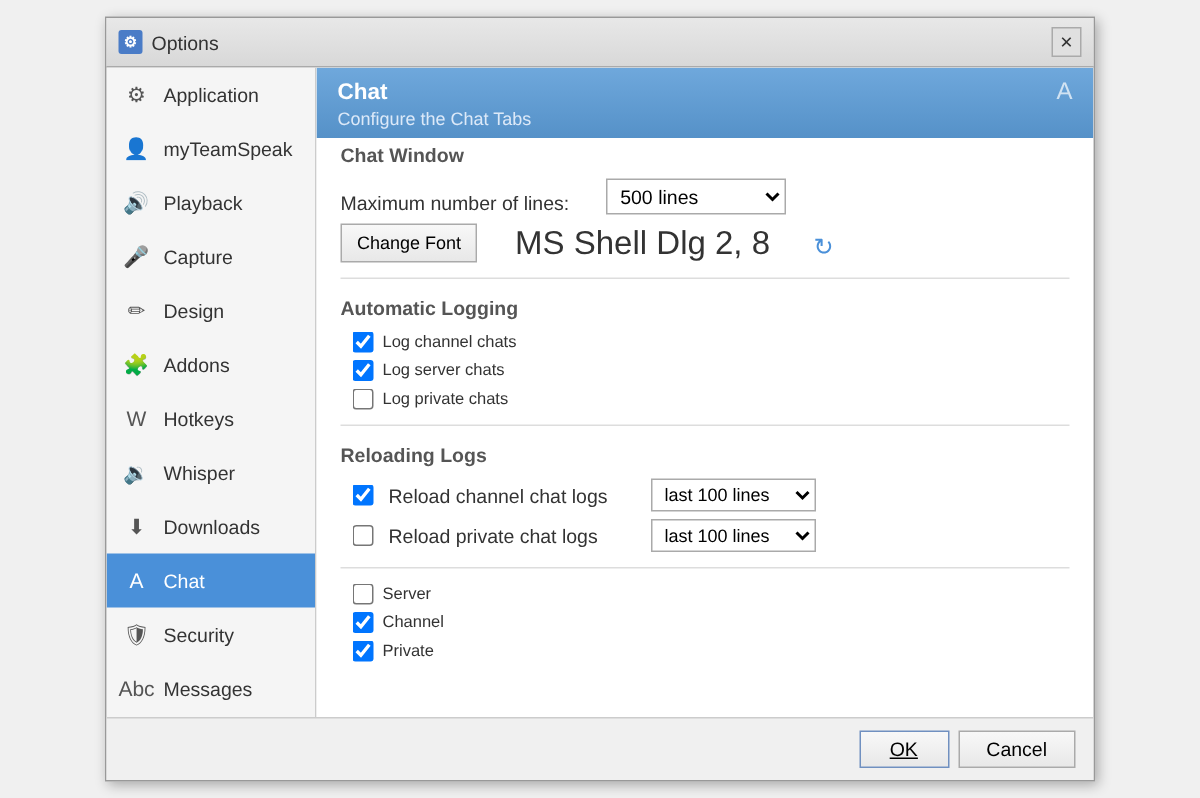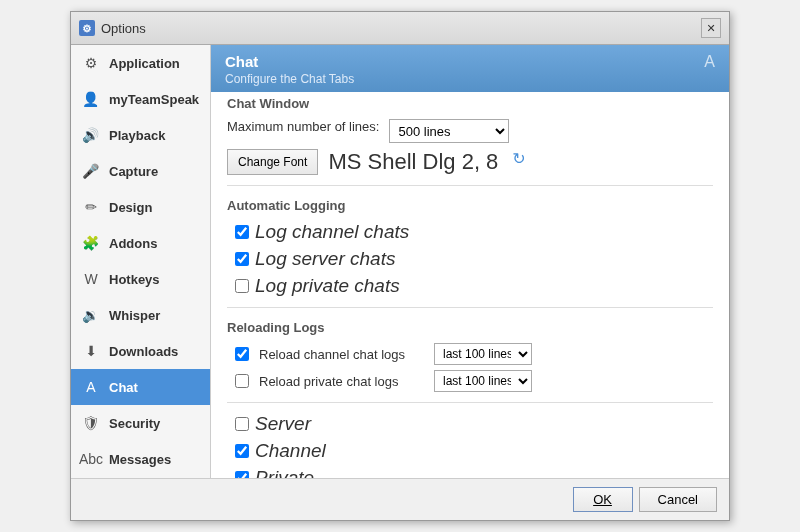--- a/index.html
+++ b/index.html
@@ -95,21 +95,20 @@
       height: 20px;
       display: flex;
       align-items: center;
       justify-content: center;
       font-size: 14px;
       color: #555;
       flex-shrink: 0;
     }
     .sidebar-label {
       font-size: 13px;
-      font-weight: bold;
     }
     .main-content {
       flex: 1;
       padding: 0;
       overflow-y: auto;
       background: white;
     }
     .section-header {
       background: linear-gradient(to bottom, #6fa8dc, #5591c8);
       padding: 8px 14px 6px;
@@ -138,22 +137,22 @@
     .group-label {
       color: #555;
       font-size: 13px;
       font-weight: bold;
       margin-bottom: 8px;
       margin-top: 12px;
     }
     .group-label:first-child { margin-top: 0; }
     .row {
       display: flex;
-      align-items: flex-start;
-      gap: 10px;
+      align-items: flex-end;
+      gap: 25px;
       margin-bottom: 6px;
     }
     .label-text {
       color: #333;
       font-size: 13px;
     }
     select.spinbox {
       border: 1px solid #aaa;
       background: white;
       padding: 2px 4px;
@@ -188,23 +187,22 @@
       gap: 6px;
       margin-bottom: 5px;
       padding-left: 8px;
     }
     .checkbox-row input[type=checkbox] {
       width: 14px;
       height: 14px;
       cursor: pointer;
     }
     .checkbox-label {
-      font-size: 19px;
-      color: #333;
-      font-style: italic;
+      font-size: 11px;
+      color: #333;
     }
     .reload-row {
       display: flex;
       align-items: center;
       gap: 10px;
       margin-bottom: 5px;
       padding-left: 8px;
     }
     .reload-row input[type=checkbox] {
       width: 14px;
@@ -214,21 +212,21 @@
     .reload-label {
       font-size: 13px;
       color: #333;
       width: 165px;
     }
     .reload-select {
       border: 1px solid #aaa;
       background: white;
       padding: 2px 4px;
       font-size: 12px;
-      width: 98px;
+      width: 110px;
       height: 22px;
     }
     .divider {
       border: none;
       border-top: 1px solid #ddd;
       margin: 10px 0;
     }
     .footer {
       padding: 8px 12px;
       display: flex;

